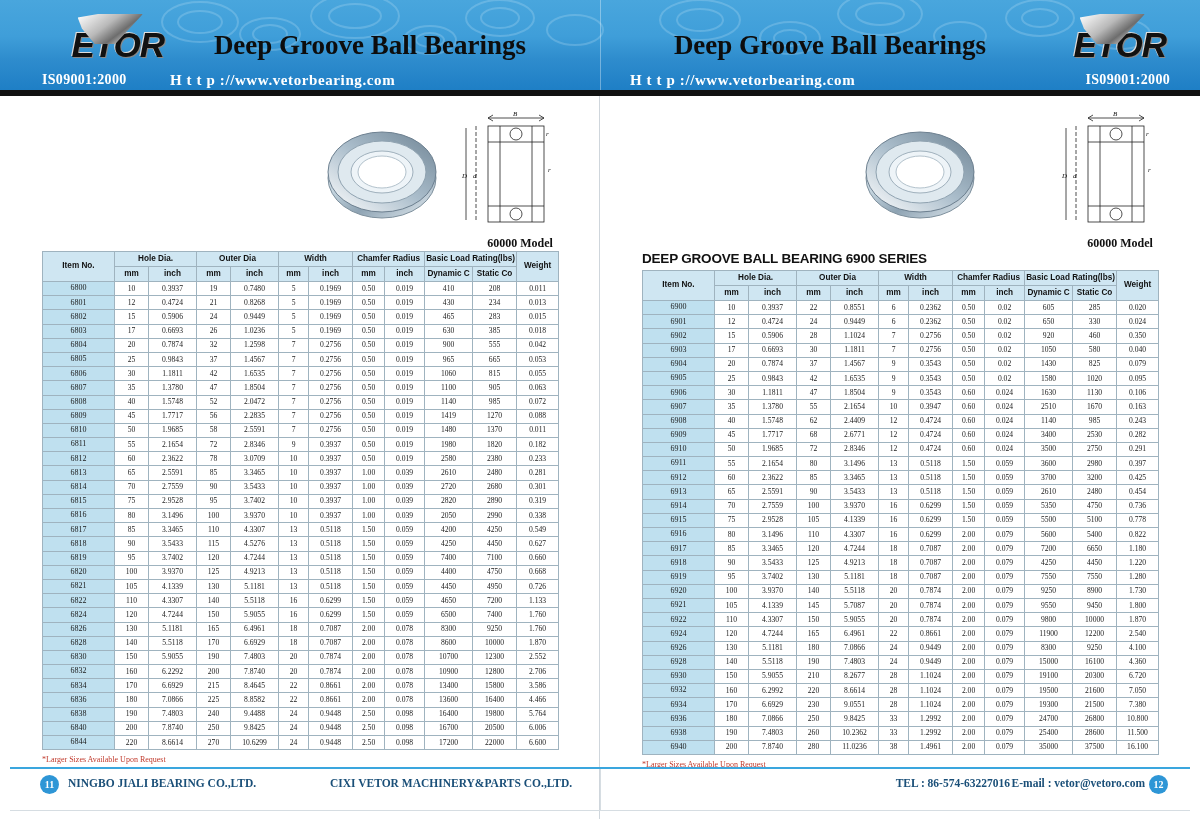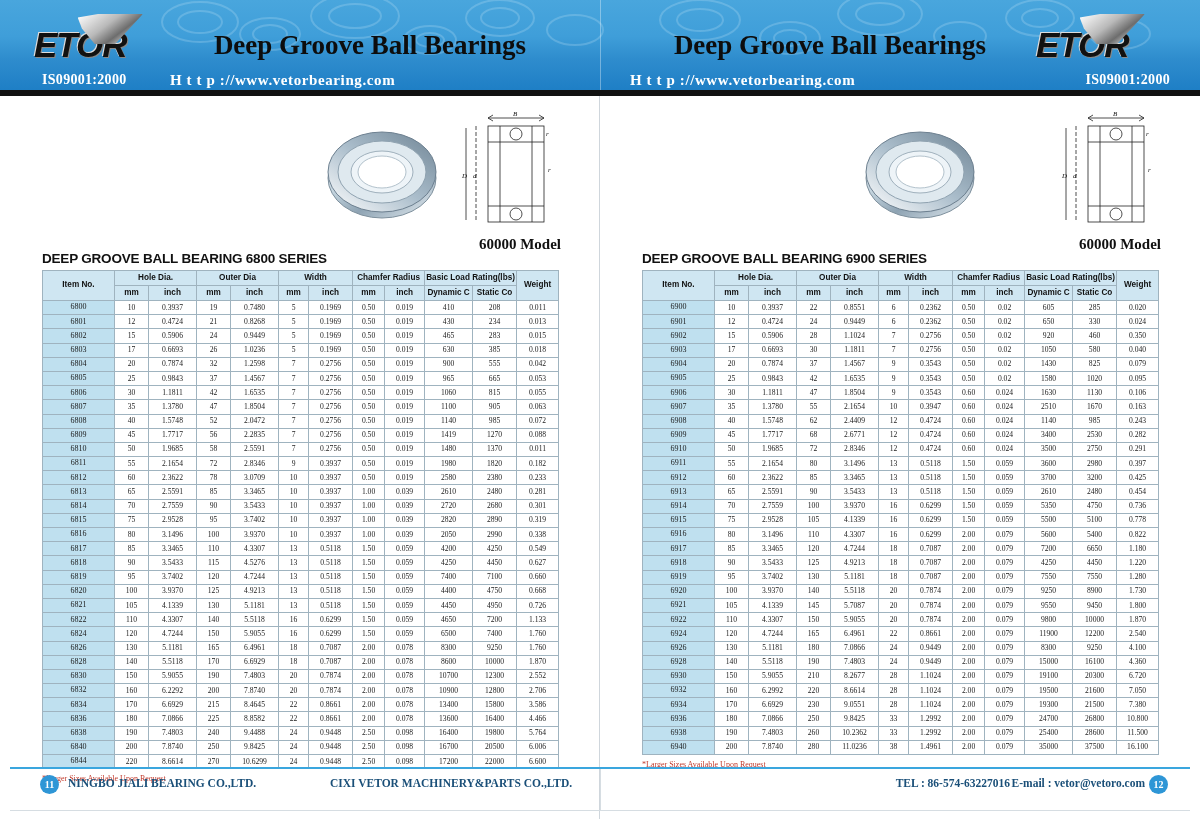--- a/index.html
+++ b/index.html
@@ -23,20 +23,21 @@
   .hdr-half.left { left:0; }
   .hdr-half.right { left:600px; }
 
   .logo { position:absolute; left:34px; top:22px; width:130px; height:46px; }
   .logo .word {
     font-family:"Liberation Sans", sans-serif;
     font-weight:bold; font-style:italic; font-size:35px; letter-spacing:-1px;
     color:#111;
     text-shadow: 1px 1px 0 #888, -1px -1px 0 #ddd;
     line-height:46px;
+    text-align:right;
   }
   .logo .swoosh {
     position:absolute; left:40px; top:-8px; width:64px; height:30px;
     background: linear-gradient(135deg,#ffffff 0%, #b9b9b9 45%, #6d6d6d 70%, #ffffff 100%);
     transform: skewX(-18deg);
     clip-path: polygon(0% 12%, 30% 0%, 100% 0%, 72% 100%, 40% 100%, 12% 48%);
   }
   .iso {
     position:absolute; left:42px; top:72px;
     font-family:"Liberation Serif", serif; font-weight:bold; font-size:14px;
@@ -64,21 +65,21 @@
   .col.left { left:0; border-right:1px solid #cfd6dc; }
   .col.right { left:600px; }
 
   
   .drawing-area { position:relative; height:155px; }
   .bearing-photo { position:absolute; left:322px; top:18px; width:120px; height:120px; }
   .bearing-photo.rt { left:260px; }
   .tech-draw { position:absolute; left:460px; top:12px; width:120px; height:130px; }
   .model-label {
     position:absolute; left:455px; top:140px; width:130px; text-align:center;
-    font-family:"Liberation Serif", serif; font-weight:bold; font-size:15px; color:#111;
+    font-family:"Liberation Serif", serif; font-weight:bold; font-size:12px; color:#111;
   }
 
   
   .sec-title {
     margin:0 0 4px 42px;
     font-family:"Liberation Sans", sans-serif;
     font-weight:bold; font-size:13.5px; color:#111; letter-spacing:-.2px;
   }
 
   
@@ -244,21 +245,20 @@
             <text x="53" y="8">B</text>
             <text x="2" y="70">D</text>
             <text x="13" y="70">d</text>
             <text x="88" y="64">r</text>
             <text x="86" y="28">r</text>
           </g>
         </svg>
         <div class="model-label">60000 Model</div>
       </div>
 
-      <div class="sec-title">DEEP GROOVE BALL BEARING 6800 SERIES</div>
 
       <table class="spec">
         <colgroup>
           <col style="width:72px">
             <col style="width:34px">
             <col style="width:48px">
           <col style="width:34px">
             <col style="width:48px">
             <col style="width:30px">
           <col style="width:44px">

